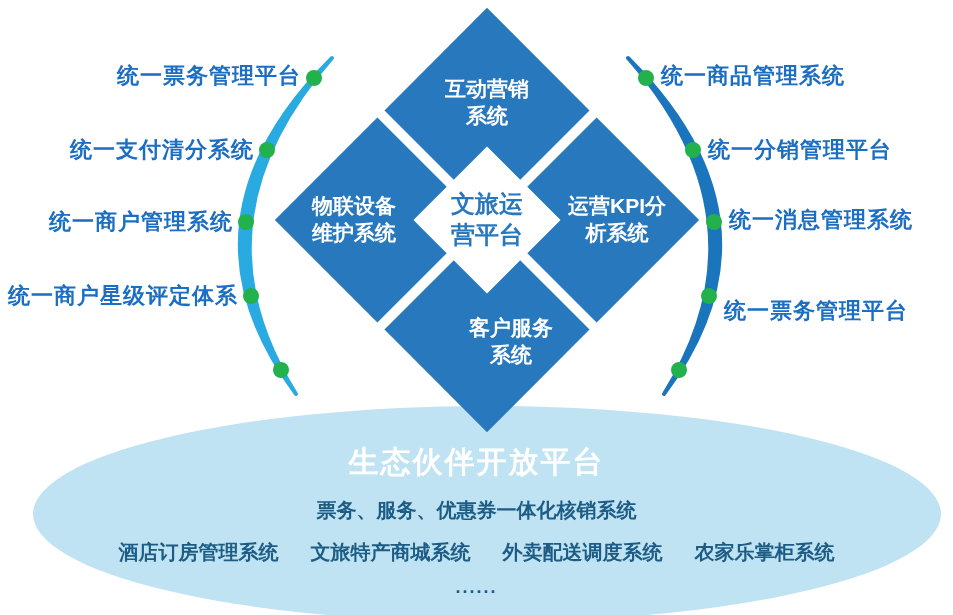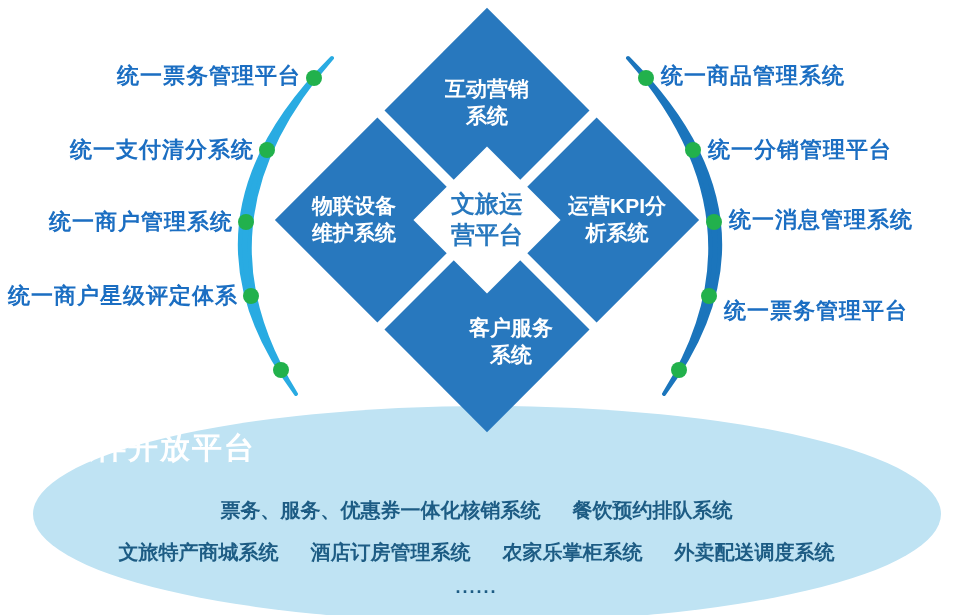--- a/index.html
+++ b/index.html
@@ -12,22 +12,22 @@
     background:#ffffff; overflow:hidden;text-decoration:underline;
   }
 
   
   .eco-ellipse {
     position:absolute; left:33px; top:406px; width:908px; height:216px;
     border-radius:50%;
     background:var(--ellipse-bg,#BFE3F3);
   }
   .eco-title {
-    position:absolute; top:428px; left:0; width:100%;
-    font-size:30px; font-weight:bold;
+    position:absolute; top:442px; left:0; width:100%;
+    text-align:center; font-size:30px; font-weight:bold;
     color:var(--eco-title-color,#ffffff); letter-spacing:2px;
   }
   .eco-row {
     position:absolute; left:60px; width:833px;
     display:flex; justify-content:center; gap:32px;
     color:var(--eco-text,#1D5C84); font-size:20px; font-weight:600;
     white-space:nowrap;
   }
   .eco-row-1 { top:497px; }
   .eco-row-2 { top:539px; }
@@ -143,25 +143,24 @@
   <div class="side-list right-list">
       <span>统一商品管理系统</span>
       <span>统一分销管理平台</span>
       <span>统一消息管理系统</span>
       <span>统一票务管理平台</span>
     </div>
 
   <div class="eco-title">生态伙伴开放平台</div>
   <div class="eco-row eco-row-1">
       <span>票务、服务、优惠券一体化核销系统</span>
-      <span>餐饮预约排队系统</span>
     </div>
   <div class="eco-row eco-row-2">
+      <span>酒店订房管理系统</span>
       <span>文旅特产商城系统</span>
-      <span>酒店订房管理系统</span>
+      <span>外卖配送调度系统</span>
       <span>农家乐掌柜系统</span>
-      <span>外卖配送调度系统</span>
     </div>
   <div class="eco-row eco-row-3">
       <span>......</span>
     </div>
 
 </div>
 
 </body></html>

